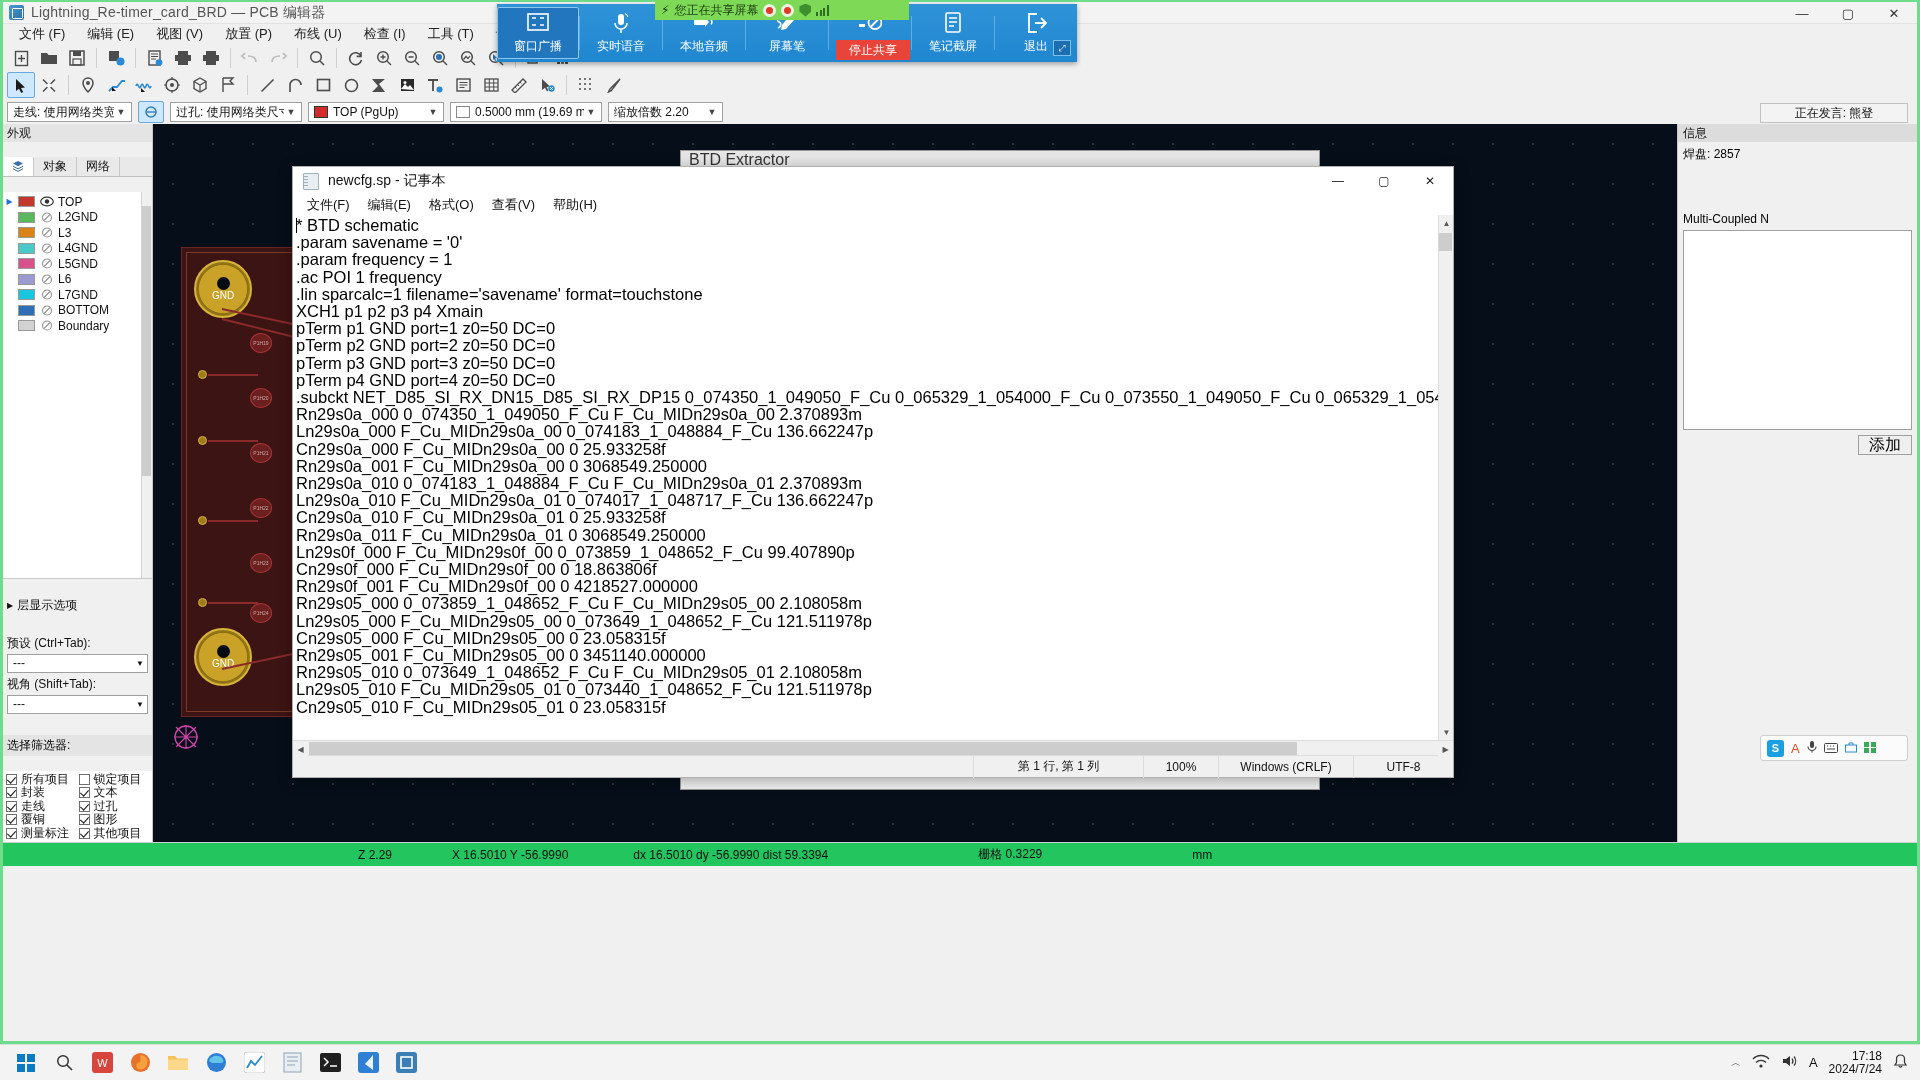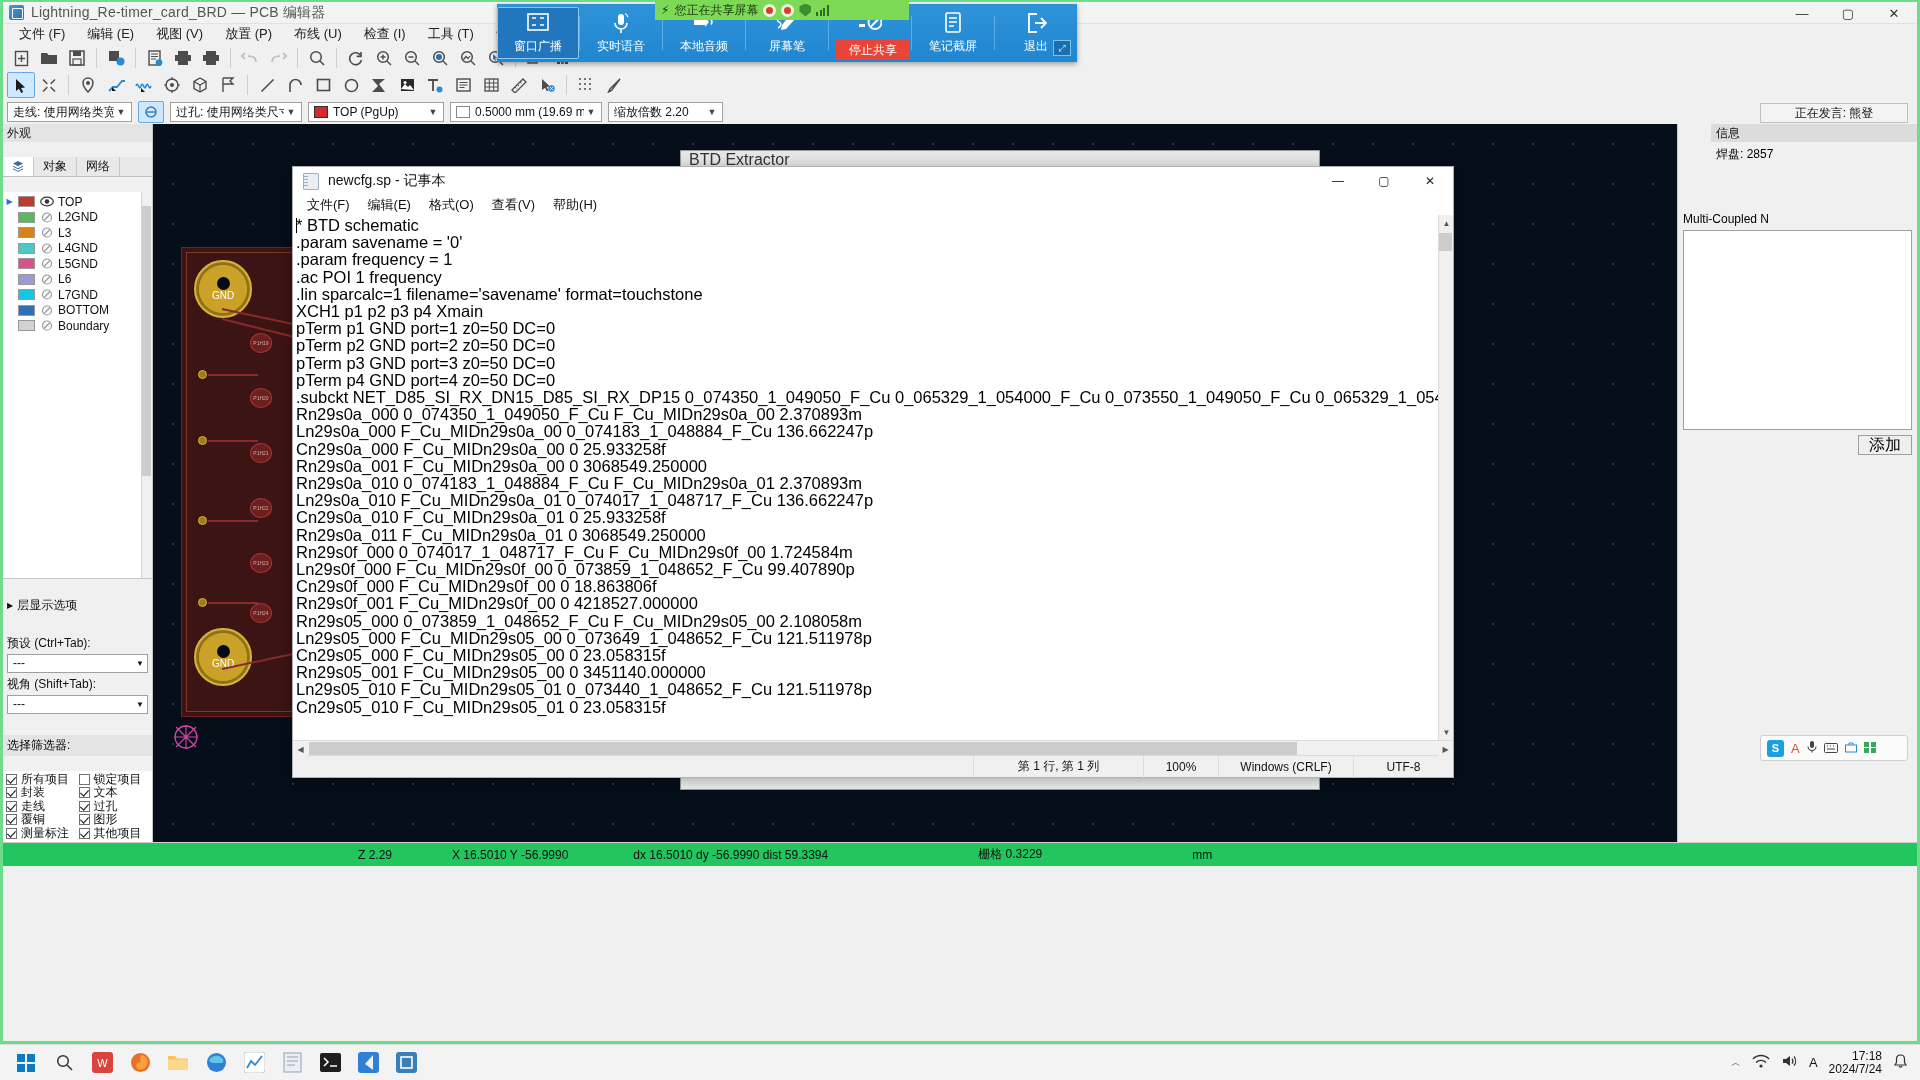--- a/index.html
+++ b/index.html
@@ -112,21 +112,21 @@
   .pad-big .hole{width:13px;height:13px;border-radius:50%;background:#060b12;margin-bottom:1px;}
   .via{position:absolute;width:9px;height:9px;border-radius:50%;background:#a07c18;
        border:1px solid #d2b149;}
   .smallpad{position:absolute;width:22px;height:20px;border-radius:50%;
        background:#6b1f1f;border:1.5px solid #a33;display:flex;align-items:center;
        justify-content:center;color:#caa;font-size:5px;line-height:1;text-align:center;}
   .trace{position:absolute;background:#8a2a2a;height:1.5px;transform-origin:left center;}
   .xmark{position:absolute;width:26px;height:26px;}
 
   
-  .rightpanel{width:240px;background:#f0f0f0;border-left:1px solid #c8c8c8;position:relative;padding-left:33px;}
+  .rightpanel{width:240px;background:#f0f0f0;border-left:1px solid #c8c8c8;position:relative;}
   .rp-head{height:18px;background:#dcdcdc;display:flex;align-items:center;padding-left:5px;
            font-size:12px;color:#111;}
   .rp-body{padding:4px 5px;font-size:12px;}
   .rp-white{background:#fff;border:1px solid #a0a0a0;height:200px;margin-top:4px;}
   .rp-btn{height:20px;border:1px solid #a0a0a0;background:#efefef;font-size:16px;
           display:inline-flex;align-items:center;justify-content:center;padding:0 10px;}
 
   
   .statusbar{height:24px;background:#22c55e;border-top:1px solid #cfcfcf;
              display:flex;align-items:center;font-size:12px;color:#111;}
@@ -831,28 +831,28 @@
     <div class="np-line"></div>
     <div class="np-line">.subckt NET_D85_SI_RX_DN15_D85_SI_RX_DP15 0_074350_1_049050_F_Cu 0_065329_1_054000_F_Cu 0_073550_1_049050_F_Cu 0_065329_1_054635_F_Cu</div>
     <div class="np-line">Rn29s0a_000 0_074350_1_049050_F_Cu F_Cu_MIDn29s0a_00 2.370893m</div>
     <div class="np-line">Ln29s0a_000 F_Cu_MIDn29s0a_00 0_074183_1_048884_F_Cu 136.662247p</div>
     <div class="np-line">Cn29s0a_000 F_Cu_MIDn29s0a_00 0 25.933258f</div>
     <div class="np-line">Rn29s0a_001 F_Cu_MIDn29s0a_00 0 3068549.250000</div>
     <div class="np-line">Rn29s0a_010 0_074183_1_048884_F_Cu F_Cu_MIDn29s0a_01 2.370893m</div>
     <div class="np-line">Ln29s0a_010 F_Cu_MIDn29s0a_01 0_074017_1_048717_F_Cu 136.662247p</div>
     <div class="np-line">Cn29s0a_010 F_Cu_MIDn29s0a_01 0 25.933258f</div>
     <div class="np-line">Rn29s0a_011 F_Cu_MIDn29s0a_01 0 3068549.250000</div>
-    <div class="np-line">Rn29s0f_000 0_074017_1_048717_F_Cu F_Cu_MIDn29s0f_00 1.724584m</div>
     <div class="np-line">Ln29s0f_000 F_Cu_MIDn29s0f_00 0_073859_1_048652_F_Cu 99.407890p</div>
     <div class="np-line">Cn29s0f_000 F_Cu_MIDn29s0f_00 0 18.863806f</div>
     <div class="np-line">Rn29s0f_001 F_Cu_MIDn29s0f_00 0 4218527.000000</div>
     <div class="np-line">Rn29s05_000 0_073859_1_048652_F_Cu F_Cu_MIDn29s05_00 2.108058m</div>
     <div class="np-line">Ln29s05_000 F_Cu_MIDn29s05_00 0_073649_1_048652_F_Cu 121.511978p</div>
     <div class="np-line">Cn29s05_000 F_Cu_MIDn29s05_00 0 23.058315f</div>
     <div class="np-line">Rn29s05_001 F_Cu_MIDn29s05_00 0 3451140.000000</div>
+    <div class="np-line">Rn29s05_010 0_073649_1_048652_F_Cu F_Cu_MIDn29s05_01 2.108058m</div>
     <div class="np-line">Ln29s05_010 F_Cu_MIDn29s05_01 0_073440_1_048652_F_Cu 121.511978p</div>
     <div class="np-line">Cn29s05_010 F_Cu_MIDn29s05_01 0 23.058315f</div>
 
     <div class="np-vscroll">
       <div class="np-arrow" style="top:0;">▲</div>
       <div class="np-vthumb"></div>
       <div class="np-arrow" style="bottom:0;">▼</div>
     </div>
   </div>
   <div class="np-hscroll">

